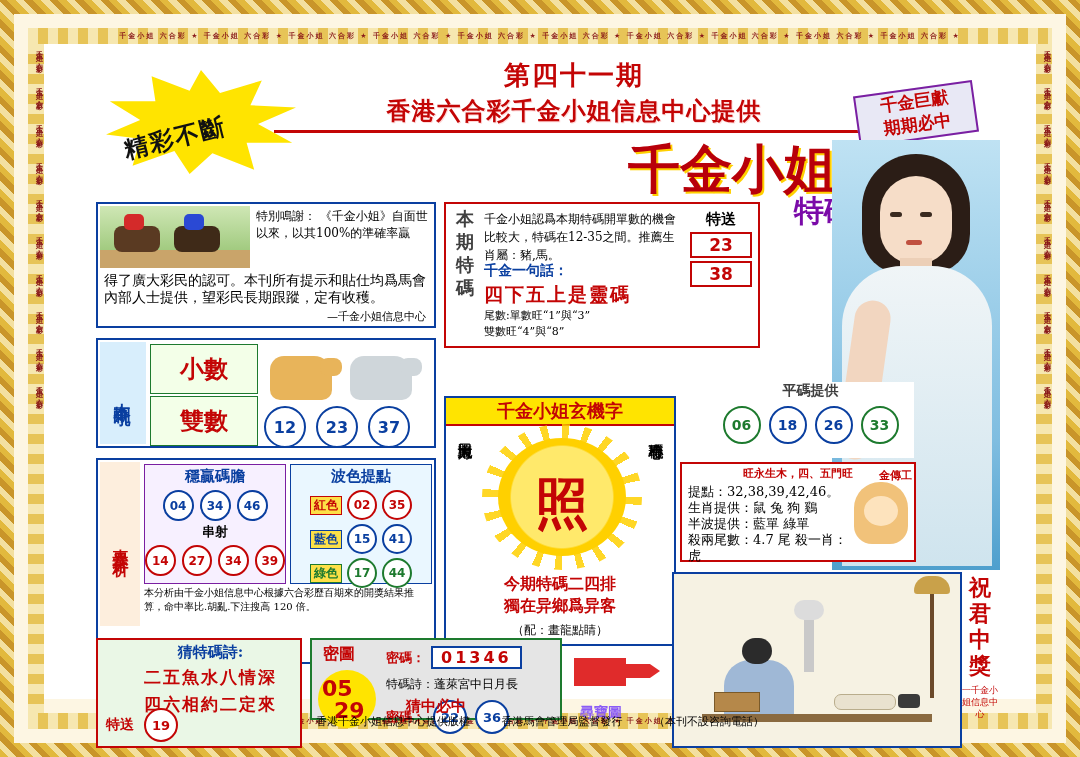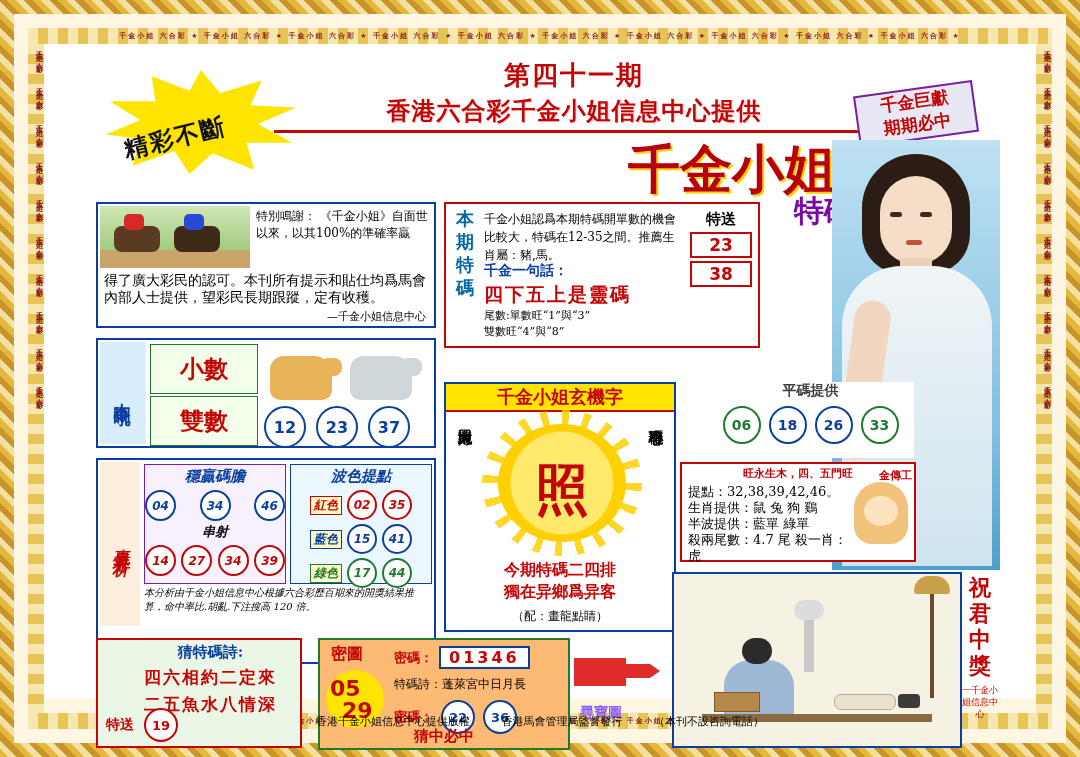--- a/index.html
+++ b/index.html
@@ -104,21 +104,21 @@
   .horse .h1,.horse .h2{position:absolute;bottom:16px;width:46px;height:26px;background:#5a3a22;border-radius:8px;}
   .horse .h1{left:14px}.horse .h2{left:74px;background:#3f2a18}
   .horse .j1,.horse .j2{position:absolute;bottom:38px;width:20px;height:16px;border-radius:5px;}
   .horse .j1{left:24px;background:#d42a2a}.horse .j2{left:84px;background:#2a49d4}
   .thx-t{position:absolute;left:158px;top:4px;width:178px;font-size:12px;line-height:17px;color:#000;font-family:"DejaVu Serif","Liberation Serif",serif;}
   .thx-b{position:absolute;left:6px;top:68px;width:328px;font-size:14px;line-height:17px;color:#000;font-family:"DejaVu Serif","Liberation Serif",serif;}
   .thx-sig{position:absolute;right:8px;bottom:2px;font-size:11px;color:#000;}
 
   
   #tema{left:400px;top:158px;width:316px;height:146px;border:2px solid #c30505;background:#fff;}
-  .tema-label{position:absolute;left:4px;top:4px;width:30px;font-size:18px;font-weight:bold;color:#0369a1;line-height:23px;text-align:center;
+  .tema-label{position:absolute;left:4px;top:4px;width:30px;font-size:18px;font-weight:bold;color:#404040;line-height:23px;text-align:center;
      font-family:Liberation Serif, serif;}
   .tema-p1{position:absolute;left:38px;top:6px;width:196px;font-size:12px;line-height:18px;color:#000;font-family:"DejaVu Serif","Liberation Serif",serif;}
   .tema-q{position:absolute;left:38px;top:58px;font-size:14px;font-weight:bold;color:#0a3fa0;font-family:"DejaVu Serif","Liberation Serif",serif;}
   .tema-a{position:absolute;left:38px;top:78px;font-size:19px;font-weight:bold;color:#c30505;letter-spacing:2px;font-family:"DejaVu Serif","Liberation Serif",serif;}
   .tema-f{position:absolute;left:38px;top:104px;width:210px;font-size:11px;line-height:16px;color:#000;font-family:"DejaVu Serif","Liberation Serif",serif;}
   .tesong{position:absolute;right:6px;top:6px;width:62px;text-align:center;}
   .tesong .lab{font-size:15px;font-weight:bold;color:#000;font-family:"DejaVu Serif","Liberation Serif",serif;}
   .tesong .num{border:2px solid #c30505;color:#c30505;font-size:17px;font-weight:bold;margin-top:3px;padding:1px 0;background:#fff;}
   .red{color:#c30505}
 
@@ -137,21 +137,21 @@
   .goat{left:86px;background:#cfd6da;border-radius:14px 18px 10px 10px;}
   .cow:after,.goat:after{content:"";position:absolute;right:-10px;top:2px;width:22px;height:18px;background:inherit;border-radius:8px;}
   .bq-balls{position:absolute;left:166px;top:66px;width:170px;display:flex;gap:10px;}
   .ball{width:38px;height:38px;border-radius:50%;border:2px solid #666;display:flex;align-items:center;justify-content:center;
      font-size:16px;font-weight:bold;background:#fff;}
   .ball.blue{border-color:#0a3fa0;color:#0a3fa0}
   .ball.red{border-color:#c30505;color:#c30505}
   .ball.green{border-color:#1d7a2e;color:#1d7a2e}
 
   
-  #xuanji{left:400px;top:338px;width:232px;height:250px;border:2px solid #0a3fa0;background:#fff;}
+  #xuanji{left:400px;top:352px;width:232px;height:250px;border:2px solid #0a3fa0;background:#fff;}
   .xj-title{position:absolute;left:0;top:0;width:100%;height:26px;background:#ffe400;border-bottom:2px solid #c30505;
     text-align:center;font-size:18px;font-weight:bold;color:#c30505;line-height:26px;font-family:"DejaVu Serif","Liberation Serif",serif;}
   .sun{position:absolute;left:52px;top:40px;width:128px;height:118px;background:radial-gradient(circle at 50% 50%,#ffe96b 0 58%,#ffd000 60% 100%);
     border-radius:50%;}
   .sunray{position:absolute;left:36px;top:26px;width:160px;height:146px;
     background:conic-gradient(#ffd000 0 6deg,transparent 6deg 18deg,#ffd000 18deg 24deg,transparent 24deg 36deg,#ffd000 36deg 42deg,transparent 42deg 54deg,#ffd000 54deg 60deg,transparent 60deg 72deg,#ffd000 72deg 78deg,transparent 78deg 90deg,#ffd000 90deg 96deg,transparent 96deg 108deg,#ffd000 108deg 114deg,transparent 114deg 126deg,#ffd000 126deg 132deg,transparent 132deg 144deg,#ffd000 144deg 150deg,transparent 150deg 162deg,#ffd000 162deg 168deg,transparent 168deg 180deg,#ffd000 180deg 186deg,transparent 186deg 198deg,#ffd000 198deg 204deg,transparent 204deg 216deg,#ffd000 216deg 222deg,transparent 222deg 234deg,#ffd000 234deg 240deg,transparent 240deg 252deg,#ffd000 252deg 258deg,transparent 258deg 270deg,#ffd000 270deg 276deg,transparent 276deg 288deg,#ffd000 288deg 294deg,transparent 294deg 306deg,#ffd000 306deg 312deg,transparent 312deg 324deg,#ffd000 324deg 330deg,transparent 330deg 342deg,#ffd000 342deg 348deg,transparent 348deg 360deg);
     border-radius:50%;opacity:.85;}
   .xj-big{position:absolute;left:52px;top:70px;width:128px;text-align:center;font-size:54px;font-weight:bold;color:#c30505;
     font-family:"DejaVu Serif","Liberation Serif",serif;}
   .xj-left{position:absolute;left:8px;top:34px;font-size:15px;color:#000;line-height:21px;writing-mode:vertical-rl;height:140px;
@@ -173,48 +173,48 @@
 
   
   #wang{left:636px;top:418px;width:236px;height:100px;border:2px solid #c30505;background:#fff;}
   .wg-top{position:absolute;left:0;top:2px;width:100%;text-align:center;font-size:11px;color:#c30505;font-weight:bold;}
   .wg-l{position:absolute;left:6px;top:20px;width:166px;font-size:13px;line-height:16px;color:#000;font-family:"DejaVu Serif","Liberation Serif",serif;}
   .monkey{position:absolute;right:6px;top:18px;width:54px;height:62px;background:#f1c27a;border-radius:26px 26px 18px 18px;}
   .monkey:before{content:"";position:absolute;left:10px;top:14px;width:34px;height:30px;background:#fde3bd;border-radius:50%;}
   .monkey .jin{position:absolute;right:-4px;top:-14px;font-size:11px;color:#c30505;font-weight:bold;}
 
   
-  #zhuanye{left:52px;top:414px;width:340px;height:206px;border:2px solid #0a3fa0;background:#fff;font-style:italic;}
+  #zhuanye{left:52px;top:414px;width:340px;height:206px;border:2px solid #0a3fa0;background:#fff;}
   .zy-side{position:absolute;left:2px;top:2px;width:40px;height:164px;background:#fdeedd;display:flex;align-items:center;justify-content:center;}
   .zy-side span{writing-mode:vertical-rl;font-size:16px;font-weight:bold;color:#c30505;letter-spacing:4px;font-family:"DejaVu Serif","Liberation Serif",serif;}
   .zy-col{position:absolute;top:4px;width:140px;height:118px;border:1px solid #7a1fa2;background:#f7f0ff;}
   .zy-col.a{left:46px}
   .zy-col.b{left:192px;background:#eaf7ff;border-color:#0a3fa0;}
   .zy-h{text-align:center;font-size:15px;font-weight:bold;color:#0a3fa0;margin-top:2px;font-family:"DejaVu Serif","Liberation Serif",serif;}
-  .zy-row{display:flex;justify-content:space-between;margin-top:4px;}
+  .zy-row{display:flex;gap:6px;justify-content:center;margin-top:4px;}
   .zy-row .ball{width:27px;height:27px;font-size:12px;}
   .zy-mid{text-align:center;font-size:13px;font-weight:bold;color:#000;margin-top:2px;font-family:"DejaVu Serif","Liberation Serif",serif;}
   .wave-row{display:flex;align-items:center;gap:5px;justify-content:center;margin-top:4px;}
-  .wave-lab{font-size:12px;font-weight:bold;border:1px solid #999;padding:0 3px;background:#fef9c3;}
+  .wave-lab{font-size:12px;font-weight:bold;border:1px solid #999;padding:0 3px;background:#fde047;}
   .wl-red{color:#c30505;border-color:#c30505}
   .wl-blue{color:#0a3fa0;border-color:#0a3fa0}
   .wl-green{color:#1d7a2e;border-color:#1d7a2e}
   .wave-row .ball{width:26px;height:26px;font-size:12px;}
   .zy-note{position:absolute;left:46px;top:126px;width:286px;font-size:10px;line-height:14px;color:#000;font-family:"DejaVu Serif","Liberation Serif",serif;}
 
   
   #caishi{left:52px;top:594px;width:206px;height:110px;border:2px solid #c30505;background:#eaf7e6;}
   .cs-t{text-align:center;font-size:15px;font-weight:bold;color:#0a3fa0;margin-top:3px;font-family:"DejaVu Serif","Liberation Serif",serif;}
   .cs-l{text-align:center;font-size:17px;font-weight:bold;color:#c30505;margin-top:4px;letter-spacing:2px;font-family:"DejaVu Serif","Liberation Serif",serif;}
   .cs-bot{position:absolute;left:8px;bottom:4px;display:flex;align-items:center;gap:10px;}
   .cs-bot .lab{font-size:14px;font-weight:bold;color:#c30505;font-family:"DejaVu Serif","Liberation Serif",serif;}
   .cs-bot .ball{width:30px;height:30px;font-size:13px;}
 
   
-  #mitu{left:266px;top:594px;width:252px;height:112px;border:2px solid #1d7a2e;background:#fdba74;margin-left:8px;}
+  #mitu{left:266px;top:594px;width:252px;height:82px;border:2px solid #1d7a2e;background:#e5e5e5;}
   .mt-side{position:absolute;left:4px;top:4px;width:46px;font-size:16px;font-weight:bold;color:#c30505;text-align:center;
      font-family:"DejaVu Serif","Liberation Serif",serif;}
   .mt-circle{position:absolute;left:6px;top:30px;width:58px;height:58px;border-radius:50%;background:#ffe400;}
   .mt-05{position:absolute;left:10px;top:36px;font-size:22px;font-weight:bold;color:#c30505;}
   .mt-29{position:absolute;left:22px;top:58px;font-size:22px;font-weight:bold;color:#c30505;}
   .mt-r1{position:absolute;left:74px;top:6px;display:flex;align-items:center;gap:6px;}
   .mt-r1 .lab{font-size:13px;font-weight:bold;color:#c30505;font-family:"DejaVu Serif","Liberation Serif",serif;}
   .mt-r1 .val{border:2px solid #0a3fa0;background:#fff;color:#c30505;font-size:16px;font-weight:bold;padding:0 8px;letter-spacing:3px;}
   .mt-r2{position:absolute;left:74px;top:36px;font-size:12px;color:#000;font-family:"DejaVu Serif","Liberation Serif",serif;}
   .mt-r3{position:absolute;left:74px;top:60px;display:flex;align-items:center;gap:8px;}
@@ -410,22 +410,22 @@
           <span class="wave-lab wl-green">綠色</span>
           <div class="ball green">17</div>
           <div class="ball green">44</div>
         </div>
       </div>
       <div class="zy-note">本分析由千金小姐信息中心根據六合彩歷百期來的開獎結果推算，命中率比.胡亂.下注搜高 120 倍。</div>
     </div>
 
     <div class="panel" id="caishi">
       <div class="cs-t">猜特碼詩:</div>
+      <div class="cs-l">二五魚水八情深</div>
       <div class="cs-l">四六相約二定來</div>
-      <div class="cs-l">二五魚水八情深</div>
       <div class="cs-bot">
         <span class="lab">特送</span>
         <div class="ball red">19</div>
       </div>
     </div>
 
     <div class="panel" id="mitu">
       <div class="mt-side">密圖</div>
       <div class="mt-circle"></div>
       <div class="mt-05">05</div>

